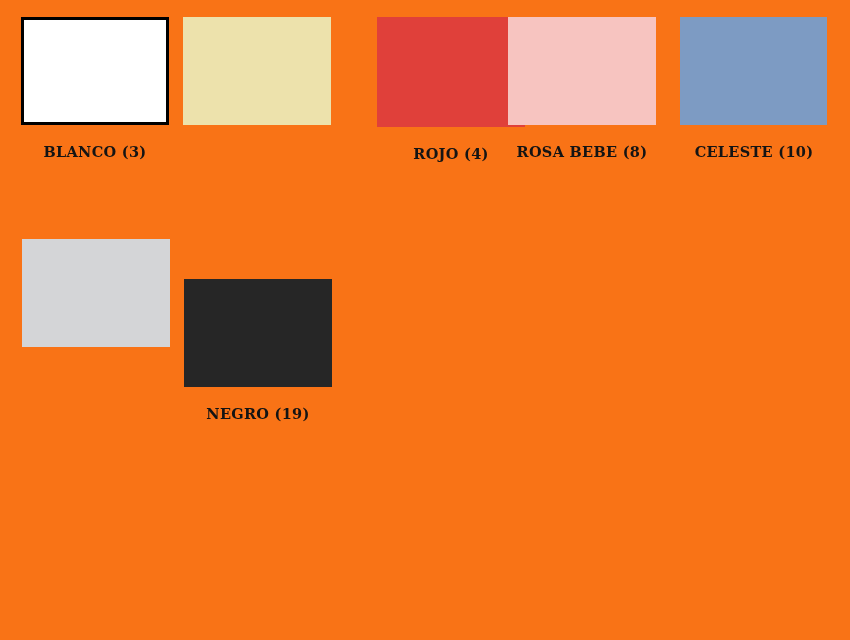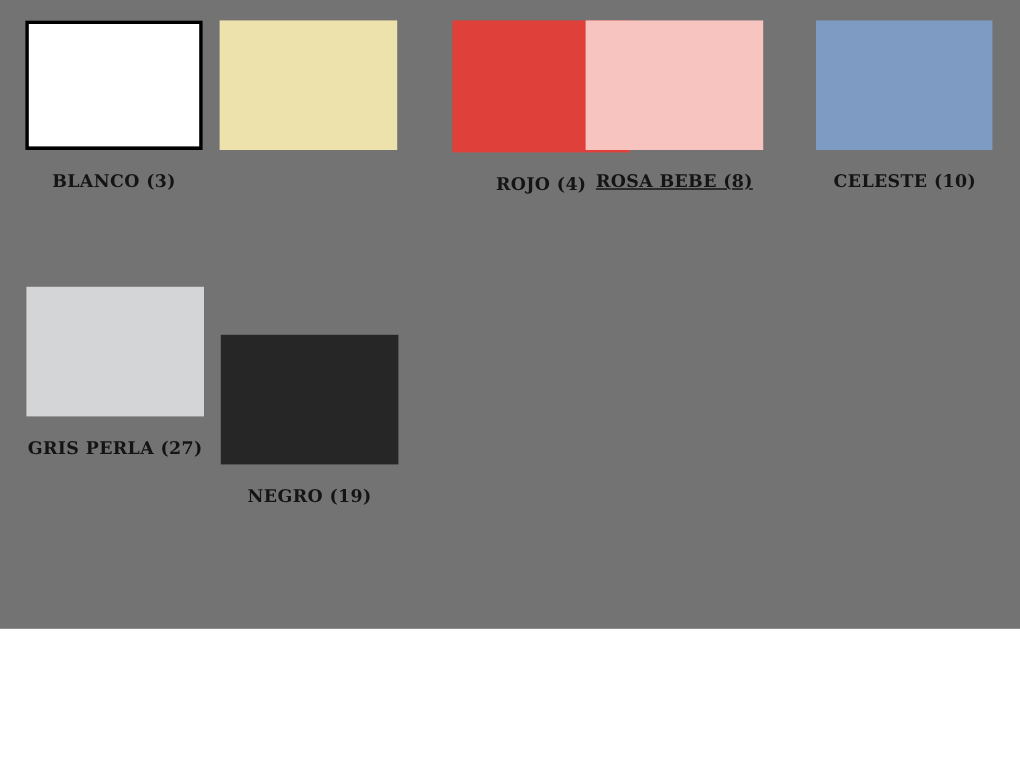--- a/index.html
+++ b/index.html
@@ -13,22 +13,22 @@
     background: #ffffff;
     font-family: "DejaVu Serif", "Liberation Serif", serif;
     overflow: hidden;
     position: relative;
   }
   #palette-board {
     position: absolute;
     left: 0;
     top: 0;
     width: 850px;
-    height: 524px;
-    background: #737373;
+    height: 640px;
+    background: #f97316;
   }
   .swatch-row {
     position: absolute;
     left: 0;
     width: 850px;
     display: block;
   }
   #swatch-row-1 { top: 17px; }
   #swatch-row-2 { top: 239px; }
 
@@ -59,21 +59,21 @@
     color: #141414;
     white-space: nowrap;
     line-height: 16px;
     text-align: center;
     width: 148px;
   }
   
   .col-0 { left: 21px; }
   .col-1 { left: 183px; }
   .col-2 { left: 346px; margin-left: 31px; }
-  .col-3 { left: 488px; text-decoration: underline; }
+  .col-3 { left: 508px; }
   .col-4 { left: 680px; }
 
   
   .r2-col-0 { left: 22px; }
   .r2-col-1 { left: 184px; margin-top: 40px; }
 
   
   .chip-rojo { height: 110px; }
   .chip-celeste { width: 147px; }
 </style>
@@ -107,21 +107,20 @@
       <span class="swatch-chip chip-celeste" id="chip-celeste" title="CELESTE (10)" style="background: rgb(125, 155, 195);"></span>
       <span class="swatch-label">CELESTE (10)</span>
     </div>
 
   </div>
 
   <div class="swatch-row" id="swatch-row-2">
 
     <div class="swatch-cell r2-col-0">
       <span class="swatch-chip" id="chip-gris-perla" title="GRIS PERLA (27)" style="background: rgb(212, 213, 215);"></span>
-      <span class="swatch-label">GRIS PERLA (27)</span>
     </div>
 
     <div class="swatch-cell r2-col-1">
       <span class="swatch-chip" id="chip-negro" title="NEGRO (19)" style="background: rgb(38, 38, 38);"></span>
       <span class="swatch-label">NEGRO (19)</span>
     </div>
 
   </div>
 
 </div>

